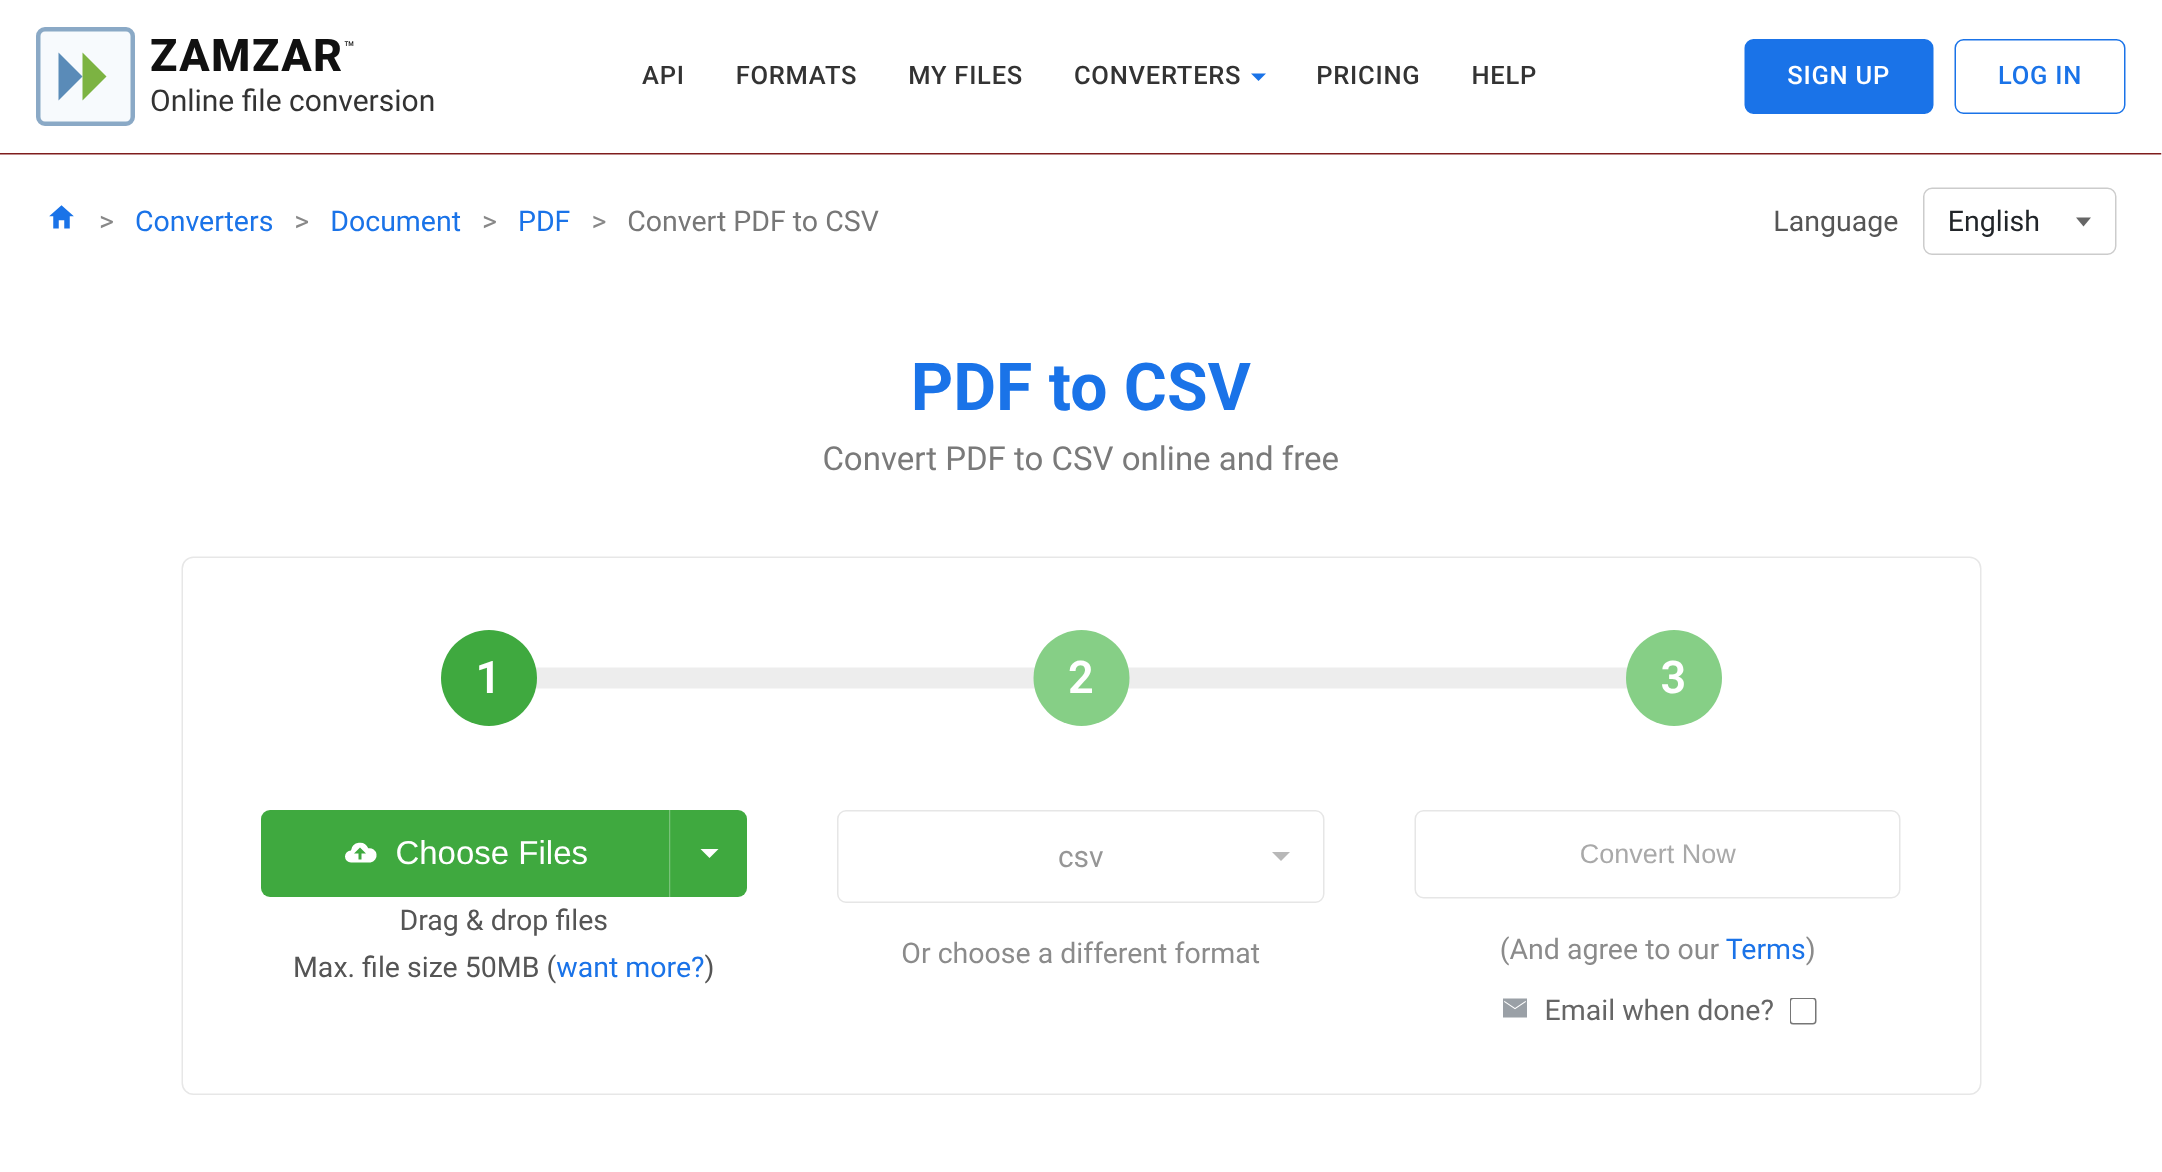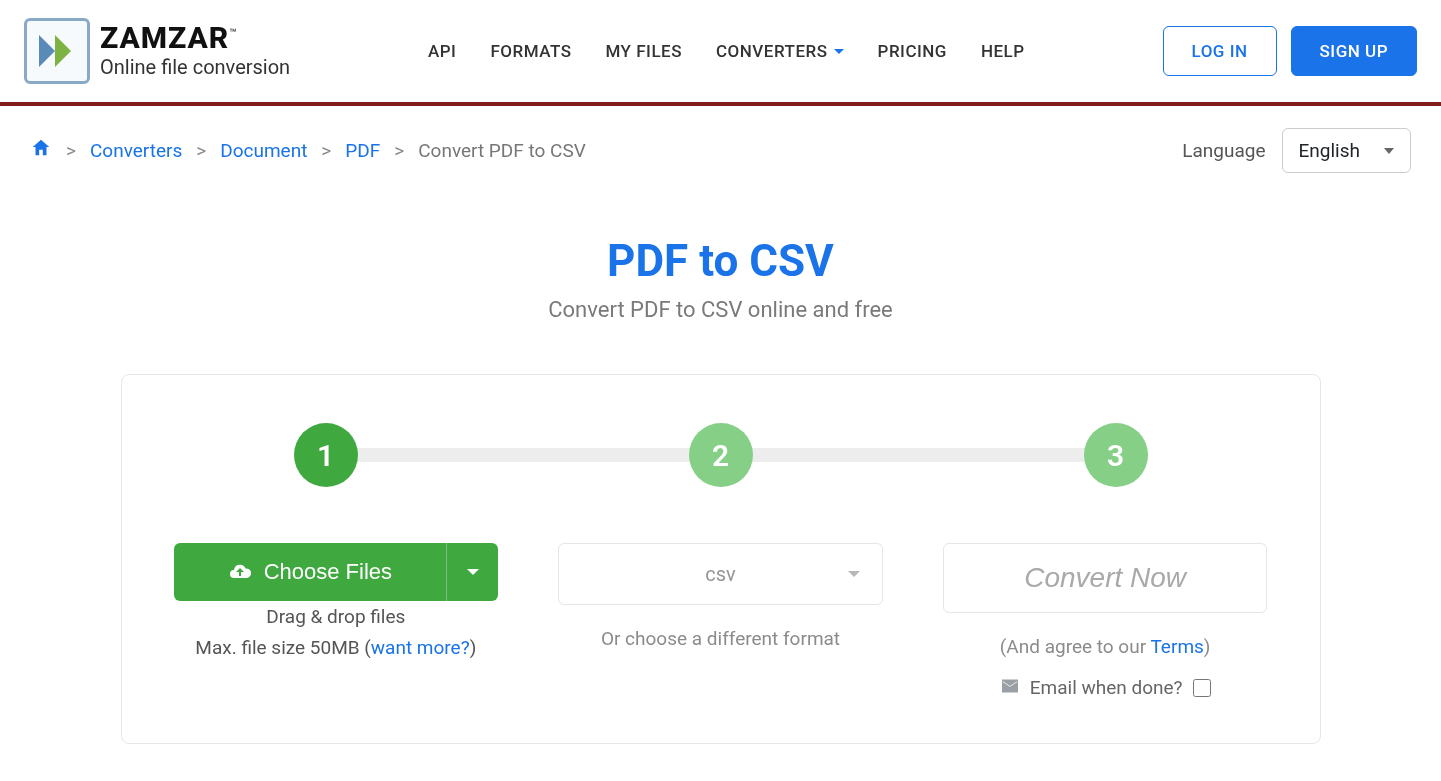--- a/index.html
+++ b/index.html
@@ -1,17 +1,17 @@
 <!DOCTYPE html>
 <html><head>
 <meta charset="utf-8">
 <style>
 * { margin: 0; padding: 0; box-sizing: border-box; }
 body { font-family: -apple-system, BlinkMacSystemFont, "Segoe UI", Roboto, Helvetica, Arial, sans-serif; color: #212529; background: #fff; }
-.header { display: flex; align-items: center; justify-content: space-between; padding: 18px 24px; border-bottom: 4px solid #7f1d1d; }
+.header { display: flex; align-items: center; justify-content: space-between; padding: 18px 24px; border-bottom: 1px solid #7f1d1d; }
 .logo { display: flex; align-items: center; gap: 10px; }
 .logo-mark { width: 66px; height: 66px; border: 3px solid #8aa9c6; border-radius: 6px; background: #f7fafd; display: flex; align-items: center; justify-content: center; position: relative; }
 .logo-text { display: flex; flex-direction: column; }
 .logo-title { font-size: 30px; font-weight: 800; letter-spacing: 1px; color: #111; line-height: 1; }
 .logo-tm { font-size: 12px; vertical-align: super; font-weight: 400; }
 .logo-sub { font-size: 20px; color: #333; margin-top: 2px; }
 .nav { display: flex; align-items: center; gap: 34px; }
 .nav a { text-decoration: none; color: #333; font-size: 17px; font-weight: 500; letter-spacing: 0.5px; }
 .nav-drop { display: inline-flex; align-items: center; gap: 6px; }
 .caret-down { width: 0; height: 0; border-left: 5px solid transparent; border-right: 5px solid transparent; border-top: 5px solid #1a73e8; }
@@ -45,21 +45,21 @@
 .choose-caret { width: 52px; background: #3fa93f; border: none; border-left: 1px solid rgba(255,255,255,0.3); border-radius: 0 6px 6px 0; display: flex; align-items: center; justify-content: center; cursor: pointer; }
 .choose-caret .tri { width: 0; height: 0; border-left: 6px solid transparent; border-right: 6px solid transparent; border-top: 6px solid #fff; }
 .hint { color: #555; font-size: 19px; margin-top: 4px; }
 .hint2 { color: #555; font-size: 19px; margin-top: 8px; }
 .hint2 a, .hint a { color: #1a73e8; text-decoration: none; }
 .protected { margin-top: 12px; display: inline-flex; align-items: center; gap: 8px; color: #1a73e8; font-size: 19px; }
 .lock { color: #9aa0a6; }
 .format-box { border: 1px solid #e6e6e6; border-radius: 6px; padding: 18px 20px; display: flex; align-items: center; justify-content: center; gap: 10px; color: #969696; font-size: 20px; cursor: pointer; position: relative; }
 .format-box .tri-g { position: absolute; right: 22px; width: 0; height: 0; border-left: 6px solid transparent; border-right: 6px solid transparent; border-top: 6px solid #b8b8b8; }
 .sub { color: #8b8b8b; font-size: 19px; margin-top: 22px; }
-.convert-btn { width: 100%; border: 1px solid #e6e6e6; background: #fff; color: #a9a9a9; border-radius: 6px; padding: 18px 20px; font-size: 28px; cursor: pointer; font-style: italic; }
+.convert-btn { width: 100%; border: 1px solid #e6e6e6; background: #fff; color: #a9a9a9; border-radius: 6px; padding: 18px 20px; font-size: 18px; cursor: pointer; }
 .terms { color: #8b8b8b; font-size: 19px; margin-top: 22px; }
 .terms a { color: #1a73e8; text-decoration: none; }
 .email-row { display: inline-flex; align-items: center; gap: 10px; color: #666; font-size: 19px; margin-top: 18px; }
 .email-row input[type=checkbox] { width: 18px; height: 18px; cursor: pointer; }
 .mail-icon { color: #9aa0a6; }
 </style>
 </head>
 <body>
 
 <header class="header">
@@ -80,22 +80,22 @@
     <a href="#">FORMATS</a>
     <a href="#">MY FILES</a>
     <a href="#" class="nav-drop">
         <span>CONVERTERS</span>
         <span class="caret-down"></span>
       </a>
     <a href="#">PRICING</a>
     <a href="#">HELP</a>
   </nav>
   <div class="header-actions">
+    <a href="#" class="btn btn-primary">SIGN UP</a>
     <a href="#" class="btn btn-outline">LOG IN</a>
-    <a href="#" class="btn btn-primary">SIGN UP</a>
   </div>
 </header>
 
 <div class="subbar">
   <div class="breadcrumb">
     <a href="#" class="home-icon"><svg width="22" height="22" viewBox="0 0 24 24" fill="currentColor">
           <path d="M12 3l9 8h-3v9h-4v-6H10v6H6v-9H3z"></path>
         </svg></a>
     <span class="sep">&gt;</span>
     <a href="#">Converters</a>

